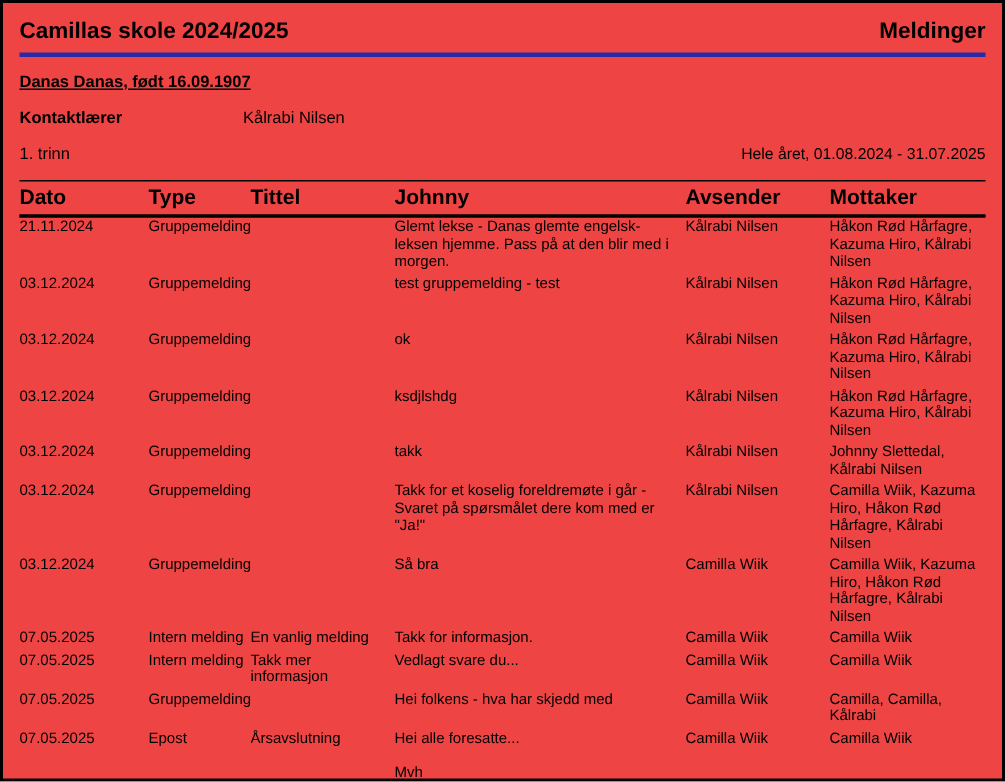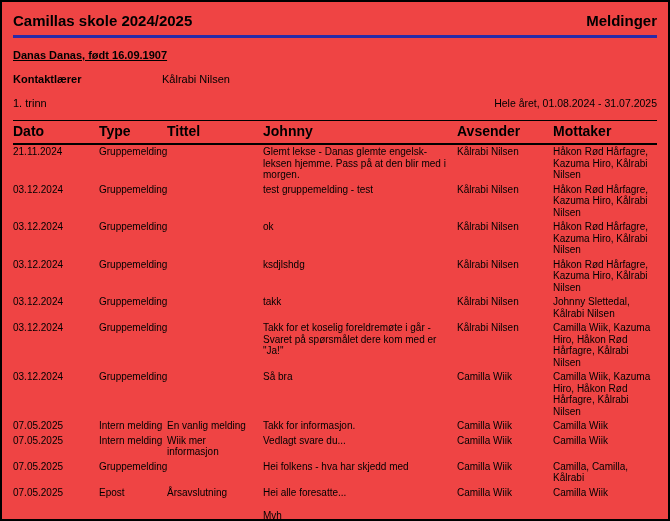--- a/index.html
+++ b/index.html
@@ -191,21 +191,21 @@
           <td class="c-dato">07.05.2025</td>
           <td class="c-type">Intern melding</td>
           <td class="c-tittel">En vanlig melding</td>
           <td class="c-melding">Takk for informasjon.</td>
           <td class="c-avsender">Camilla Wiik</td>
           <td class="c-mottaker">Camilla Wiik</td>
         </tr>
         <tr>
           <td class="c-dato">07.05.2025</td>
           <td class="c-type">Intern melding</td>
-          <td class="c-tittel">Wiik mer informasjon</td>
+          <td class="c-tittel">Takk mer informasjon</td>
           <td class="c-melding">Vedlagt svare du...</td>
           <td class="c-avsender">Camilla Wiik</td>
           <td class="c-mottaker">Camilla Wiik</td>
         </tr>
         <tr>
           <td class="c-dato">07.05.2025</td>
           <td class="c-type">Gruppemelding</td>
           <td class="c-tittel"></td>
           <td class="c-melding">Hei folkens - hva har skjedd med</td>
           <td class="c-avsender">Camilla Wiik</td>

